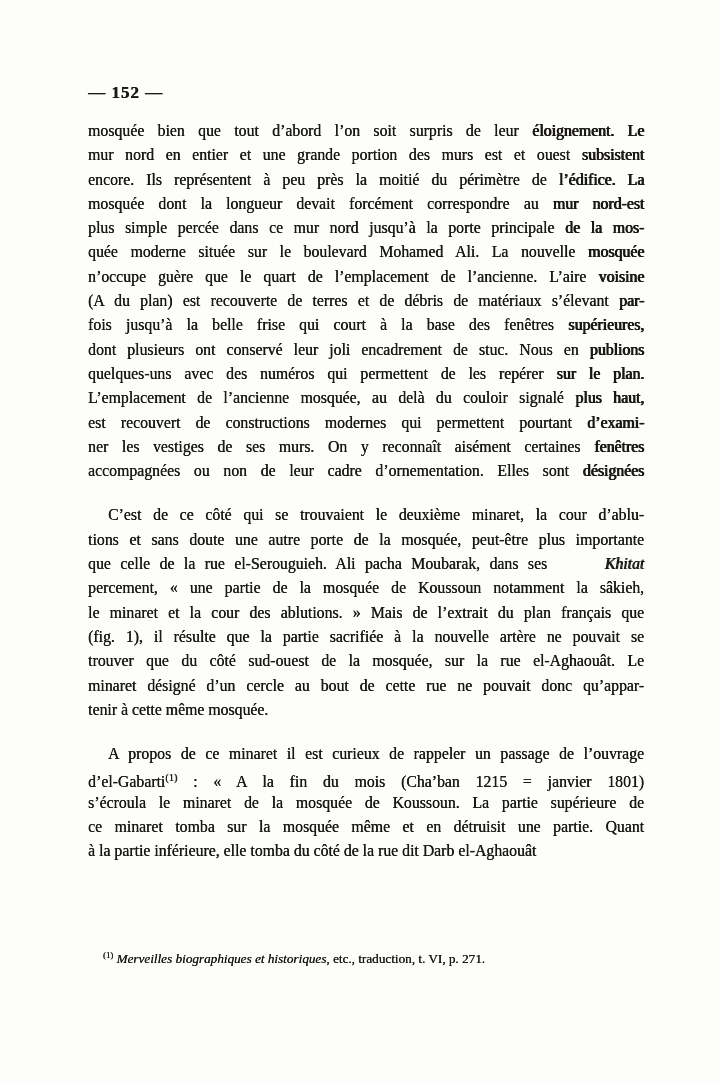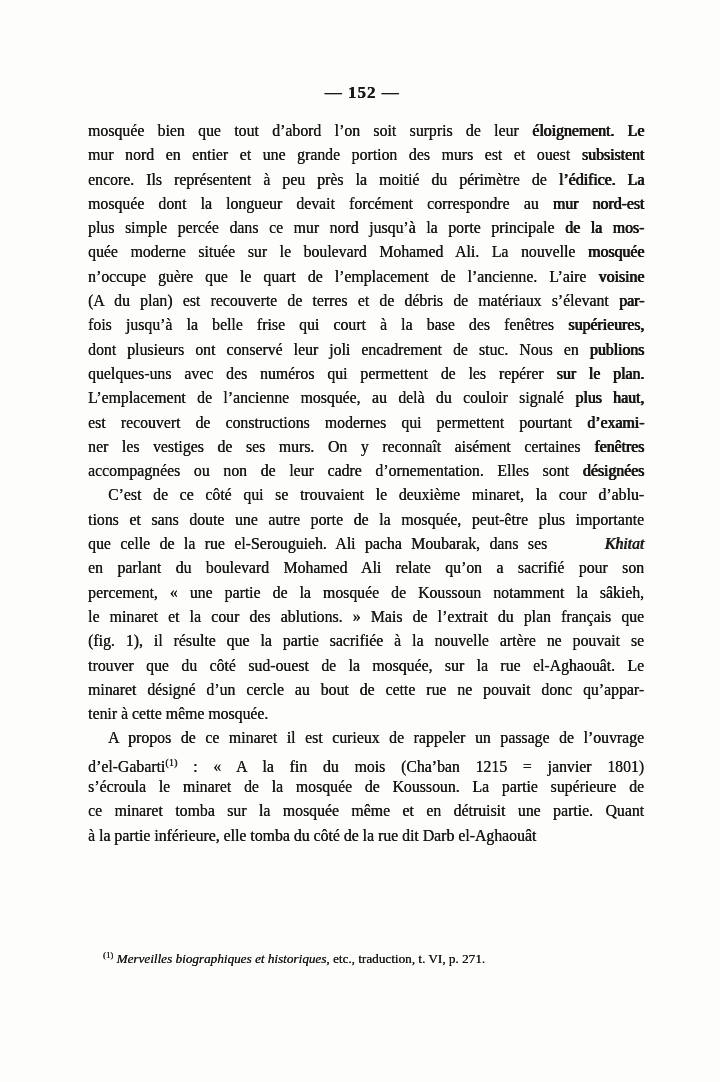--- a/index.html
+++ b/index.html
@@ -14,21 +14,21 @@
     background: #fdfdfb;
     font-family: "Liberation Serif", "DejaVu Serif", serif;
     color: #1b1916;
     overflow: hidden;
   }
   .page-number {
     position: absolute;
     top: 83px;
     left: 88px;
     width: 548px;
-    text-align: center;
+    text-align: left;
     font-size: 17px;
     font-weight: bold;
     letter-spacing: 1px;
     text-shadow: 0.4px 0 currentColor;
   }
   .text-block {
     position: absolute;
     top: 119px;
     left: 88px;
     width: 556px;
@@ -40,20 +40,21 @@
     text-align: justify;
     text-align-last: justify;
     white-space: nowrap;
     text-shadow: 0.3px 0 currentColor;
   }
   .text-line.last {
     text-align-last: left;
   }
   .text-line.indent {
     text-indent: 20px;
+    margin-top: 20px;
   }
   .seg-n { }
   .seg-h { text-shadow: 0.9px 0 currentColor, 0.45px 0 currentColor; }
   .seg-i { font-style: italic; text-align: center; }
   .seg-ih { font-style: italic; text-shadow: 0.9px 0 currentColor; margin-left: 48px; }
   .seg-sup { vertical-align: super; font-size: 66%; letter-spacing: 0; }
   .footnote {
     position: absolute;
     top: 946px;
     left: 88px;
@@ -87,21 +88,20 @@
         <div class="text-line"><span class="seg-n">quelques-uns avec des numéros qui permettent de les repérer </span><span class="seg-h">sur le plan.</span></div>
         <div class="text-line"><span class="seg-n">L’emplacement de l’ancienne mosquée, au delà du couloir signalé </span><span class="seg-h">plus haut,</span></div>
         <div class="text-line"><span class="seg-n">est recouvert de constructions modernes qui permettent pourtant </span><span class="seg-h">d’exami-</span></div>
         <div class="text-line"><span class="seg-n">ner les vestiges de ses murs. On y reconnaît aisément certaines </span><span class="seg-h">fenêtres</span></div>
         <div class="text-line"><span class="seg-n">accompagnées ou non de leur cadre d’ornementation. Elles sont </span><span class="seg-h">désignées</span></div>
       </div>
       <div>
         <div class="text-line indent"><span class="seg-n">C’est de ce côté qui se trouvaient le deuxième minaret, la cour d’ablu-</span></div>
         <div class="text-line"><span class="seg-n">tions et sans doute une autre porte de la mosquée, peut-être plus importante</span></div>
         <div class="text-line"><span class="seg-n">que celle de la rue el-Serouguieh. Ali pacha Moubarak, dans ses </span><span class="seg-ih">Khitat</span></div>
-        <div class="text-line"><span class="seg-n">en parlant du boulevard Mohamed Ali relate qu’on a sacrifié pour son</span></div>
         <div class="text-line"><span class="seg-n">percement, « une partie de la mosquée de Koussoun notamment la sâkieh,</span></div>
         <div class="text-line"><span class="seg-n">le minaret et la cour des ablutions. » Mais de l’extrait du plan français que</span></div>
         <div class="text-line"><span class="seg-n">(fig. 1), il résulte que la partie sacrifiée à la nouvelle artère ne pouvait se</span></div>
         <div class="text-line"><span class="seg-n">trouver que du côté sud-ouest de la mosquée, sur la rue el-Aghaouât. Le</span></div>
         <div class="text-line"><span class="seg-n">minaret désigné d’un cercle au bout de cette rue ne pouvait donc qu’appar-</span></div>
         <div class="text-line last"><span class="seg-n">tenir à cette même mosquée.</span></div>
       </div>
       <div>
         <div class="text-line indent"><span class="seg-n">A propos de ce minaret il est curieux de rappeler un passage de l’ouvrage</span></div>
         <div class="text-line"><span class="seg-n">d’el-Gabarti</span><span class="seg-sup">(1)</span><span class="seg-n"> : « A la fin du mois (Cha’ban 1215 = janvier 1801)</span></div>

